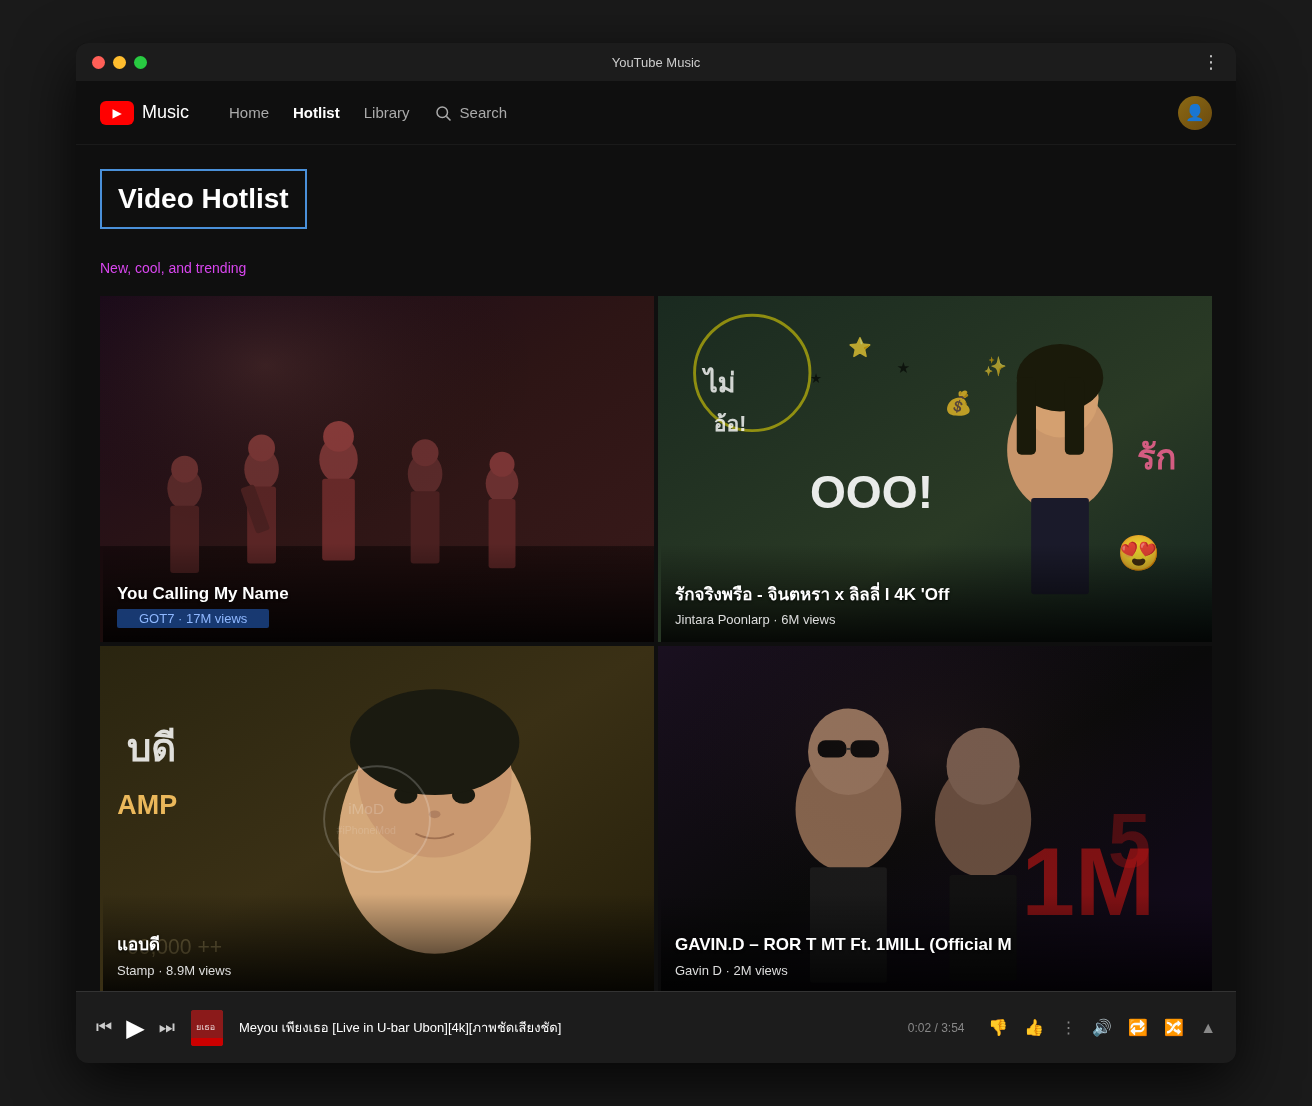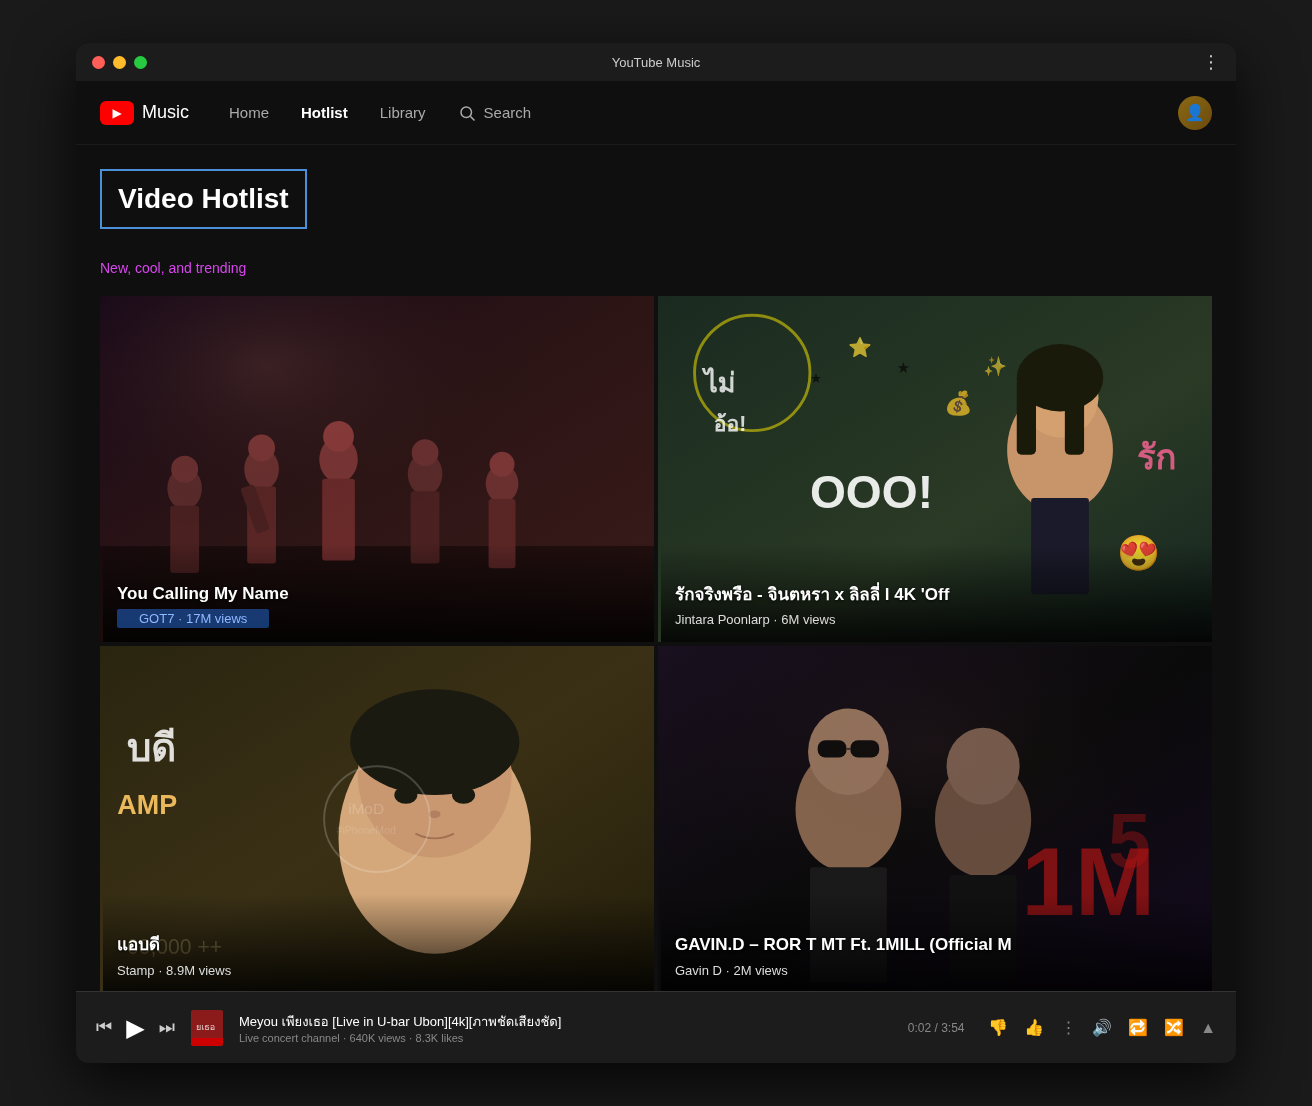--- a/index.html
+++ b/index.html
@@ -87,21 +87,21 @@
       font-size: 12px;
     }
     .logo-text {
       color: white;
       font-size: 18px;
       font-weight: 500;
     }
     .nav {
       display: flex;
       align-items: center;
-      gap: 32px;
+      gap: 24px;
       flex: 1;
     }
     .nav-item {
       color: #aaa;
       font-size: 15px;
       cursor: pointer;
       text-decoration: none;
     }
     .nav-item.active {
       color: white;
@@ -598,21 +598,20 @@
     <div class="player-thumb">
       <svg width="48" height="36" viewBox="0 0 48 36">
         <rect width="48" height="36" fill="#8B1a1a"></rect>
         <rect x="0" y="28" width="48" height="8" fill="#cc0000"></rect>
         <text x="5" y="20" fill="rgba(255,255,255,0.8)" font-size="9" font-family="sans-serif">ยเธอ</text>
       </svg>
     </div>
 
     <div class="player-info">
       <div class="player-title">Meyou เพียงเธอ [Live in U-bar Ubon][4k][ภาพชัดเสียงชัด]</div>
-      <div class="player-sub">Live concert channel · 640K views · 8.3K likes</div>
     </div>
 
     <span class="player-time">0:02 / 3:54</span>
 
     <div class="player-actions">
       <button class="action-btn">👎</button>
       <button class="action-btn">👍</button>
       <button class="action-btn">⋮</button>
       <button class="action-btn">🔊</button>
       <button class="action-btn">🔁</button>

